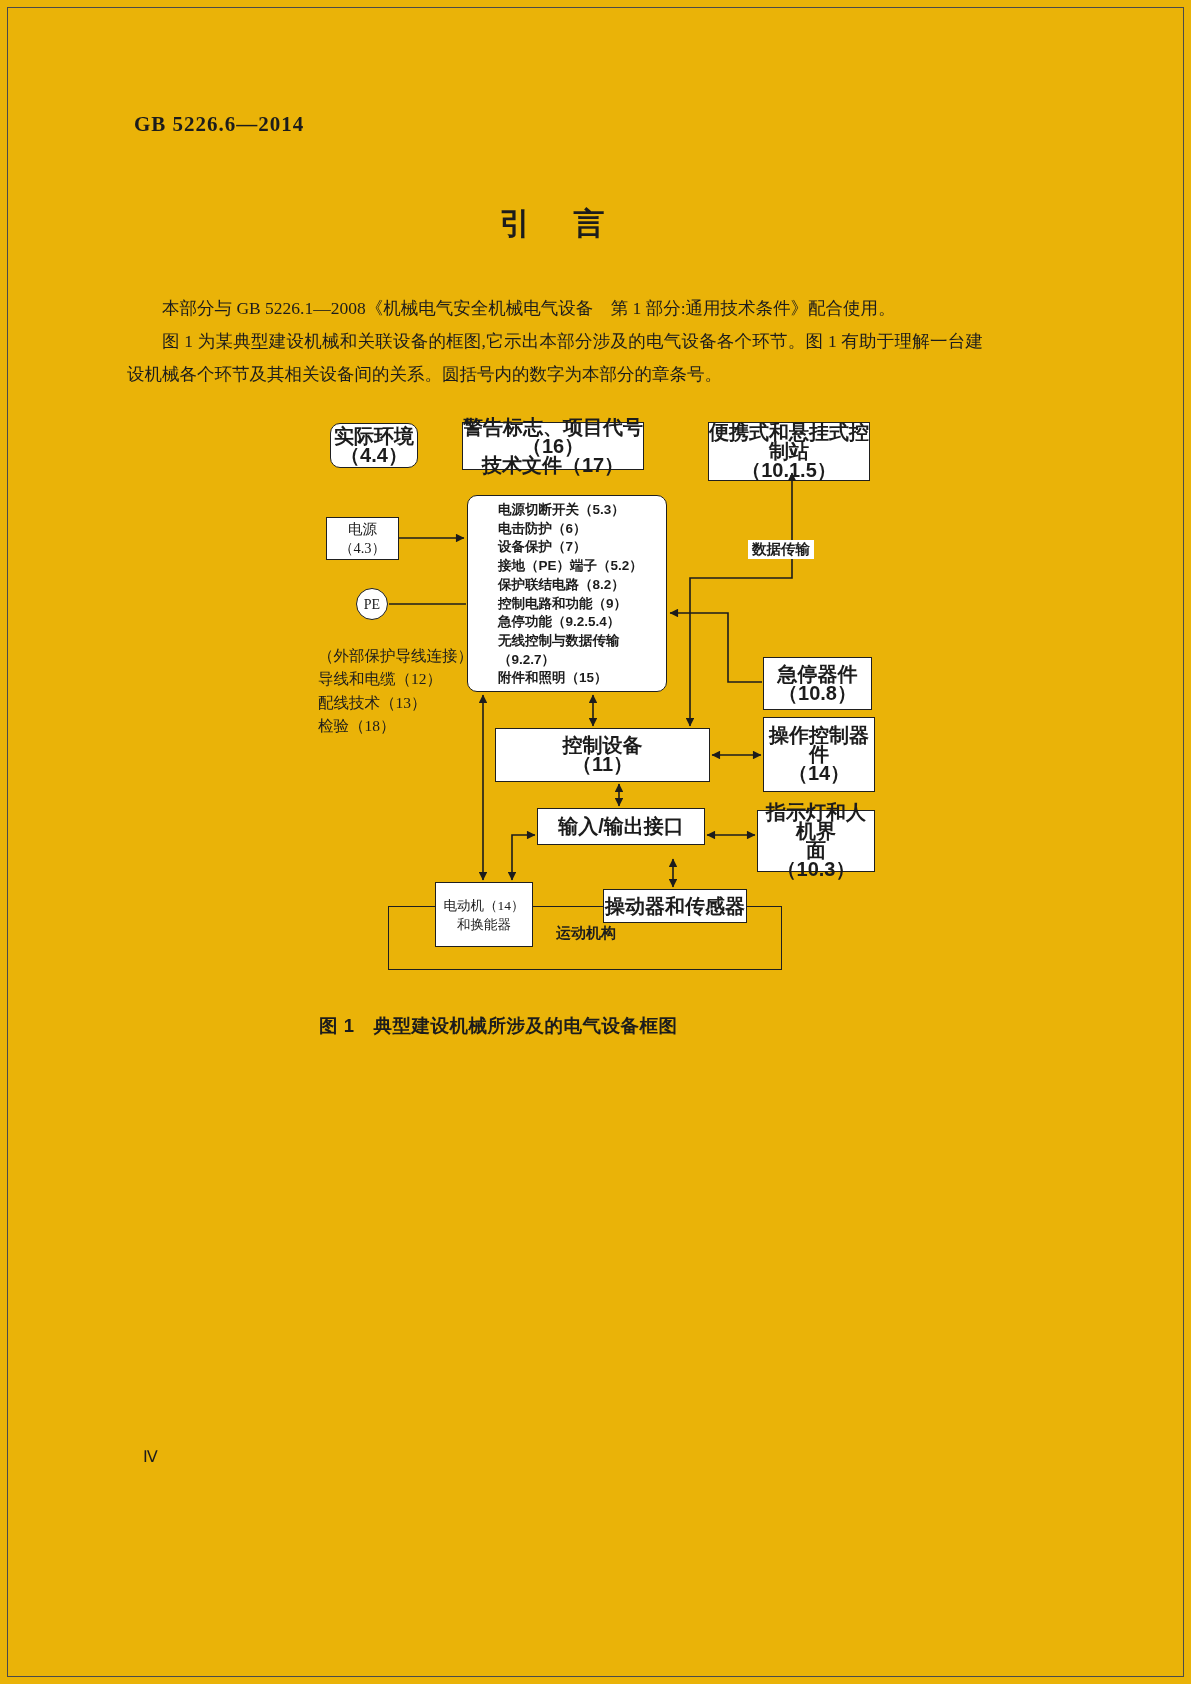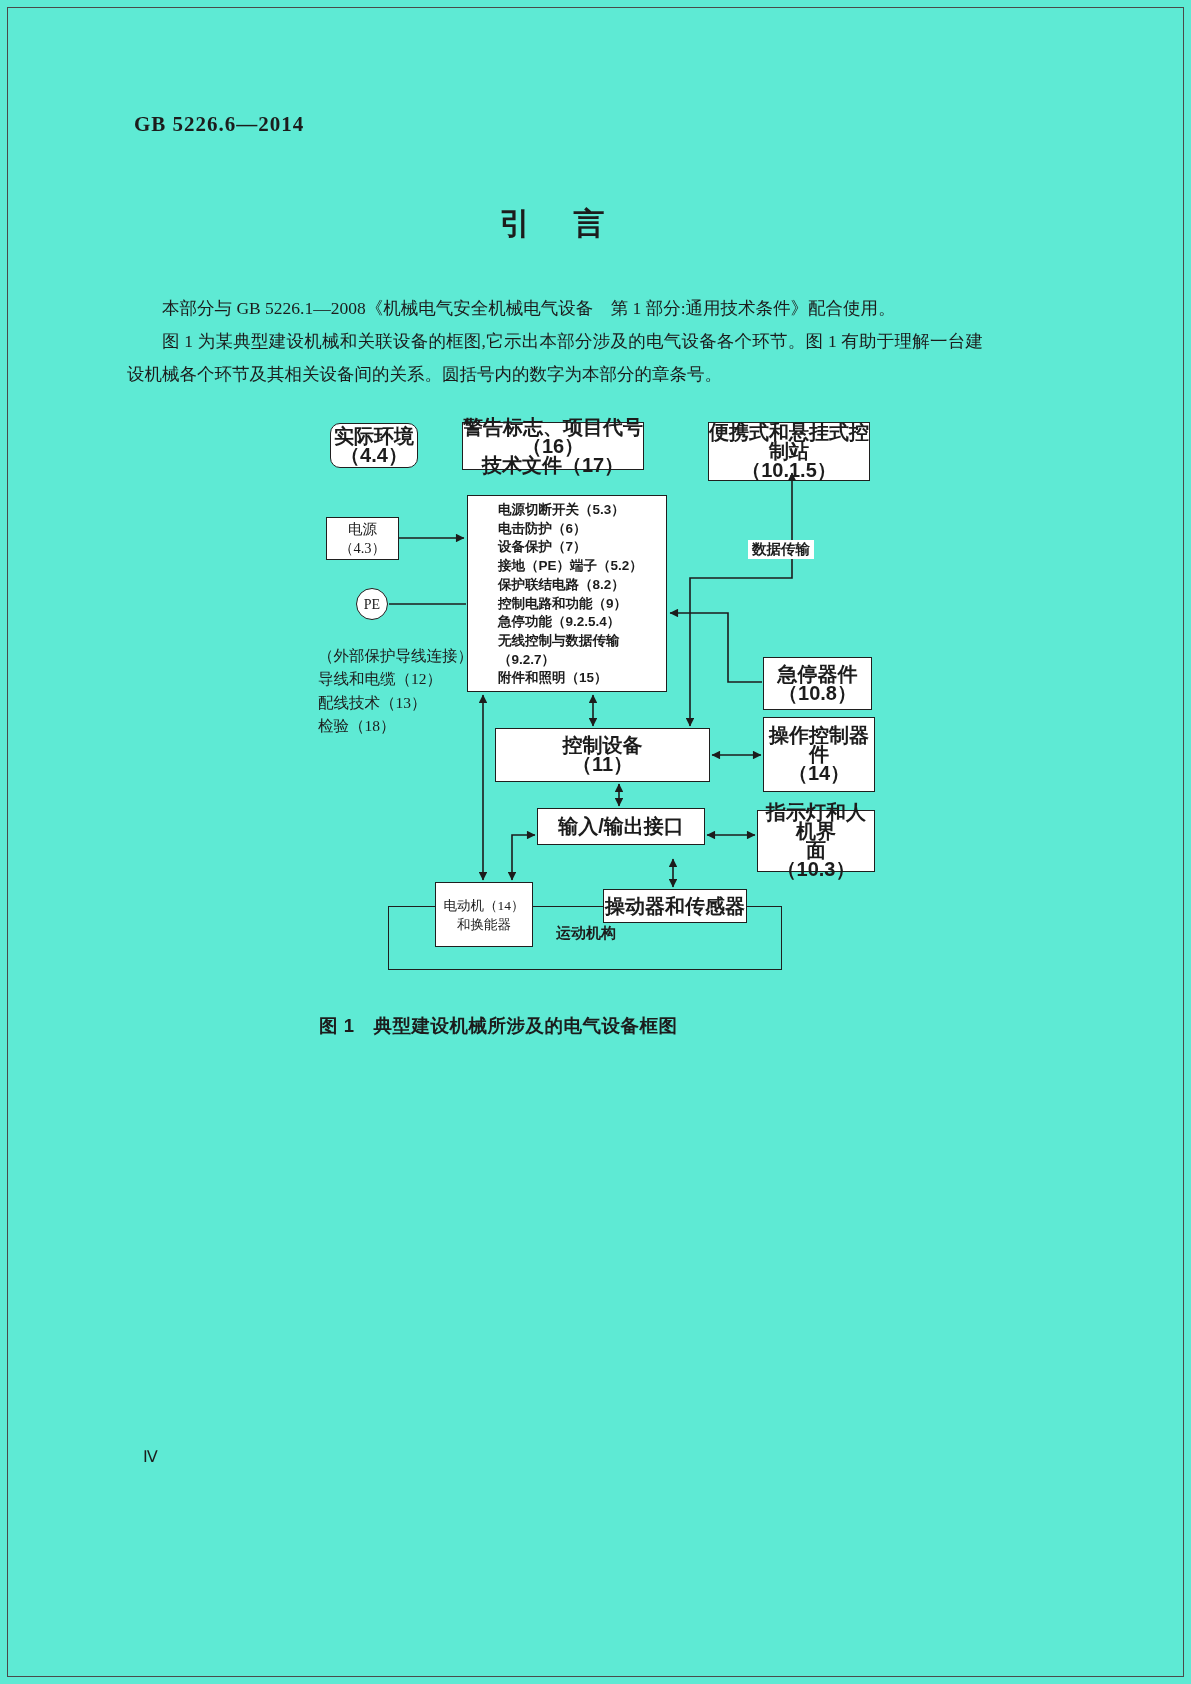--- a/index.html
+++ b/index.html
@@ -1,20 +1,20 @@
 <!DOCTYPE html>
 <html><head>
 <meta charset="utf-8">
 <style>
   html,body{margin:0;padding:0;background:#888;}
   *{box-sizing:border-box;}
   .page{
     position:relative;
     width:1191px;height:1684px;
-    background:#5eead4;
+    background:#eab308;
     margin:0 auto;
     font-family:"Liberation Serif", serif;
     color:#1c1c1c;
     overflow:hidden;
   }
   .page-border{position:absolute;inset:7px;border:1px solid #4a4a4a;pointer-events:none;}
   .doc-number{position:absolute;left:134px;top:112px;font-size:21px;font-weight:bold;letter-spacing:1px;}
   .page-title{position:absolute;left:127px;top:203px;width:856px;text-align:center;
     font-size:31px;font-weight:bold;letter-spacing:6px;font-family:"Liberation Sans",sans-serif;}
   .body-text{position:absolute;left:127px;top:292px;width:856px;
@@ -72,21 +72,21 @@
 技术文件（17）</div>
 
     <div class="dbox pre" style="left:708px;top:422px;width:162px;height:59px;">便携式和悬挂式控制站
 （10.1.5）</div>
 
     <div class="dbox pre serif-box" style="left:326px;top:517px;width:73px;height:43px;font-size:14.5px;">电源
 （4.3）</div>
 
     <div class="dbox circle serif-box" style="left:356px;top:588px;width:32px;height:32px;font-size:14px;">PE</div>
 
-    <div class="dbox listbox pre" style="left:467px;top:495px;width:200px;height:197px;">电源切断开关（5.3）
+    <div class="dbox listbox pre" style="left:467px;top:495px;width:200px;height:197px;border-radius:10px;">电源切断开关（5.3）
 电击防护（6）
 设备保护（7）
 接地（PE）端子（5.2）
 保护联结电路（8.2）
 控制电路和功能（9）
 急停功能（9.2.5.4）
 无线控制与数据传输
 （9.2.7）
 附件和照明（15）</div>
 

